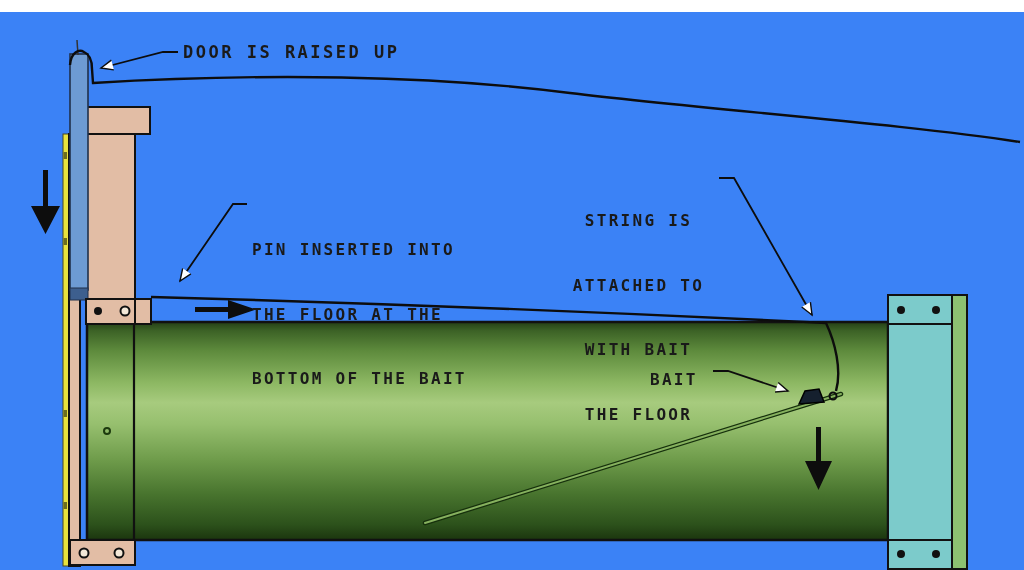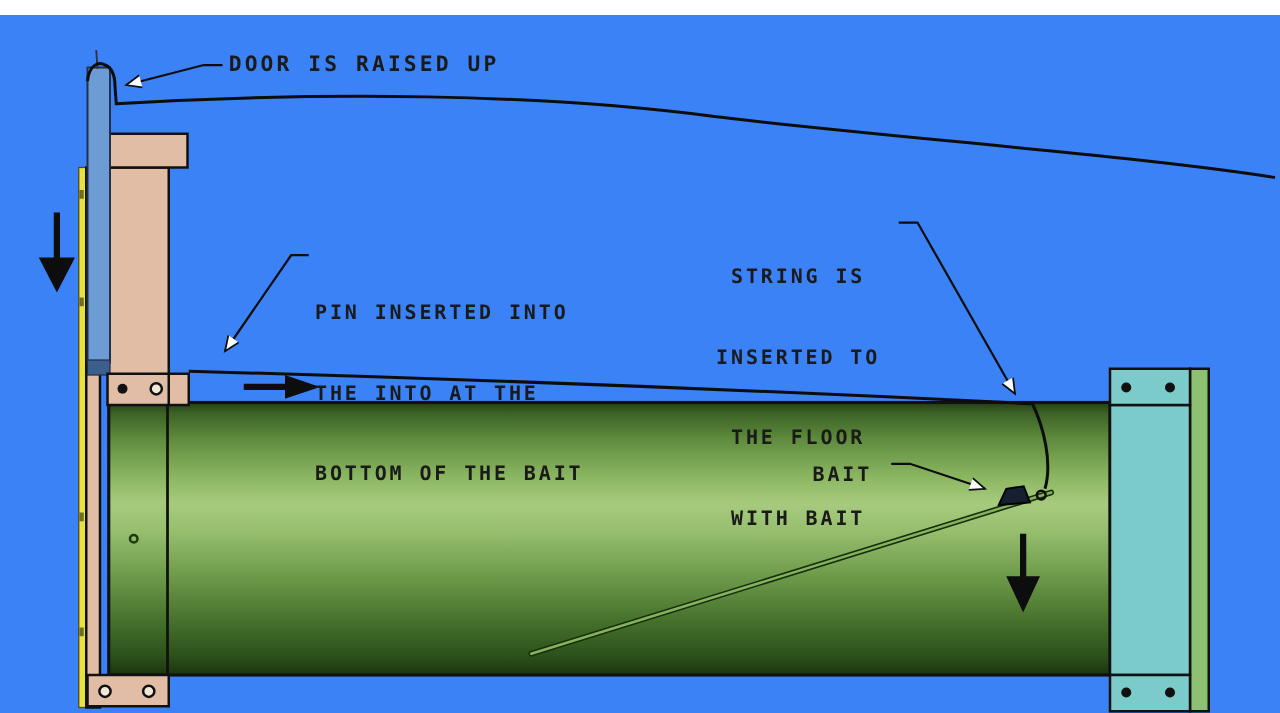--- a/index.html
+++ b/index.html
@@ -119,26 +119,26 @@
 
     <path d="M 43,158 L 48,158 L 48,194 L 60,194 L 45.5,222 L 31,194 L 43,194 Z" class="solid-arrow"></path>
     <path d="M 195,295 L 228,295 L 228,288 L 256,297.5 L 228,307 L 228,300 L 195,300 Z" class="solid-arrow"></path>
     <path d="M 816,415 L 821,415 L 821,449 L 832,449 L 818.5,478 L 805,449 L 816,449 Z" class="solid-arrow"></path>
   </svg>
 
   <div class="cad-text big" style="left:183px;top:30px;">DOOR IS RAISED UP</div>
 
   <div class="cad-text" style="left:252px;top:184px;">
     <div>PIN INSERTED INTO</div>
-    <div>THE INTO AT THE</div>
+    <div>THE FLOOR AT THE</div>
     <div>BOTTOM OF THE BAIT</div>
   </div>
 
   <div class="cad-text right" style="left:560px;top:155px;width:157px;">
     <div>STRING IS</div>
-    <div>INSERTED TO</div>
+    <div>ATTACHED TO</div>
+    <div>WITH BAIT</div>
     <div>THE FLOOR</div>
-    <div>WITH BAIT</div>
   </div>
 
   <div class="cad-text" style="left:650px;top:357px;">BAIT</div>
 
 </div>
 
 </body></html>

